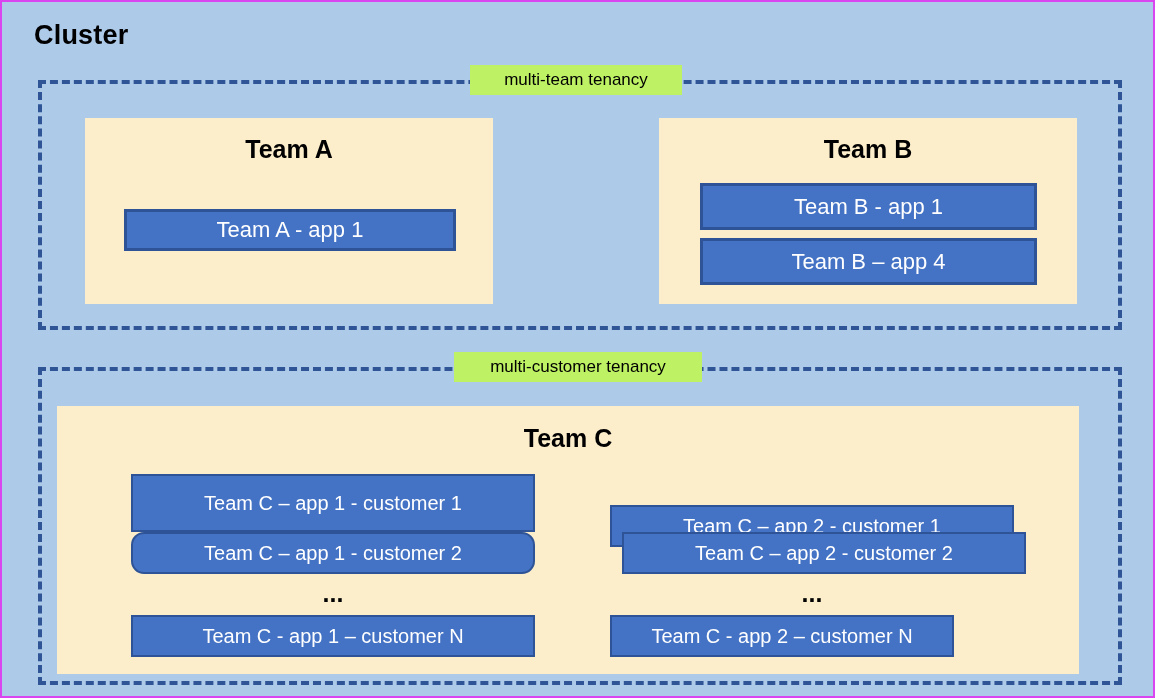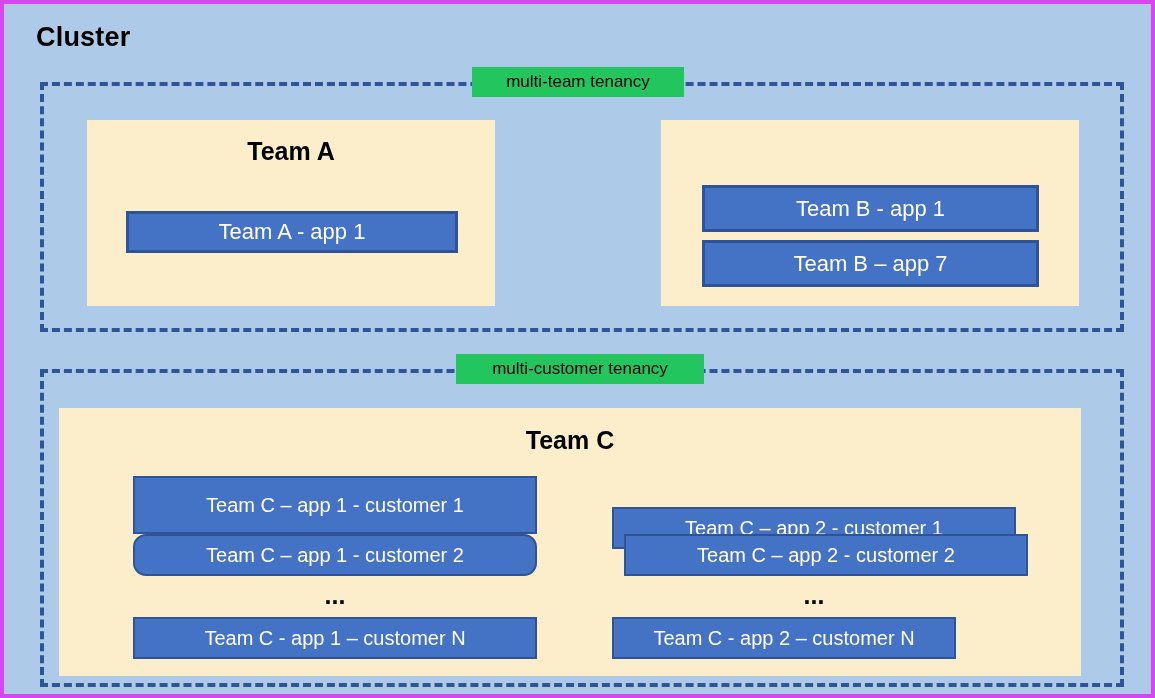--- a/index.html
+++ b/index.html
@@ -10,21 +10,21 @@
   body {
     font-family: "Liberation Sans", sans-serif;
   }
 
   #canvas {
     position: relative;
     width: 1155px;
     height: 698px;
     background: #AECAE9;
     box-sizing: border-box;
-    border: 4px solid #d946ef;
+    border: 2px solid #d946ef;
     overflow: hidden;
   }
 
   
   .cluster-title {
     position: absolute;
     left: 32px;
     top: 18px;
     font-size: 27px;
     font-weight: bold;
@@ -48,21 +48,21 @@
   }
   #tenancy-multi-customer {
     left: 36px;
     top: 365px;
     width: 1084px;
     height: 318px;
   }
 
   .tenancy-label {
     position: absolute;
-    background: #22c55e;
+    background: #bef264;
     color: #000000;
     font-size: 17px;
     line-height: 30px;
     height: 30px;
     padding: 0 11px;
     white-space: nowrap;
     text-align: center;
     box-sizing: border-box;
   }
   #label-multi-team {
@@ -174,22 +174,23 @@
   <div class="tenancy" id="tenancy-multi-team"></div>
 
   <div class="tenancy-label" id="label-multi-team">multi-team tenancy</div>
 
   <div class="team-panel" id="team-a-panel">
     <div class="team-title">Team A</div>
     <div class="app-box" id="team-a-app-1">Team A - app 1</div>
   </div>
 
   <div class="team-panel" id="team-b-panel">
+    <div class="team-title">Team B</div>
     <div class="app-box" id="team-b-app-1">Team B - app 1</div>
-    <div class="app-box" id="team-b-app-2">Team B – app 7</div>
+    <div class="app-box" id="team-b-app-2">Team B – app 4</div>
   </div>
 
   <div class="tenancy" id="tenancy-multi-customer"></div>
 
   <div class="tenancy-label" id="label-multi-customer">multi-customer tenancy</div>
 
   <div class="team-panel" id="team-c-panel">
     <div class="team-title">Team C</div>
 
     <div class="app-box small" id="team-c-a1-c1">Team C – app 1 - customer 1</div>

